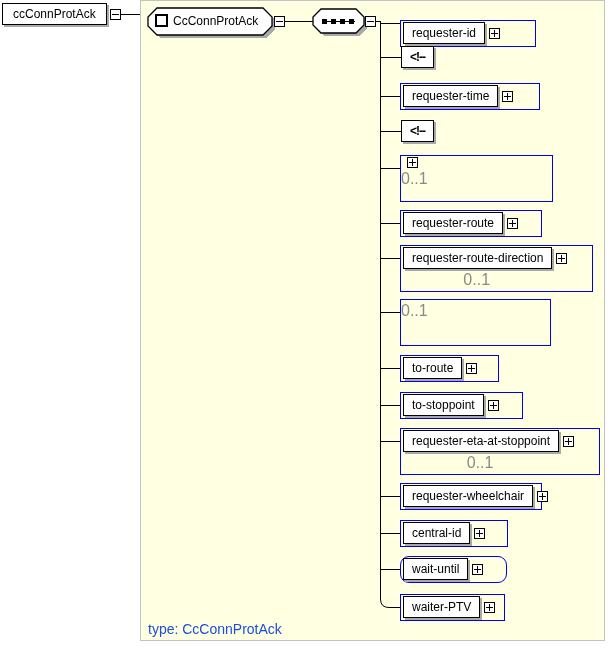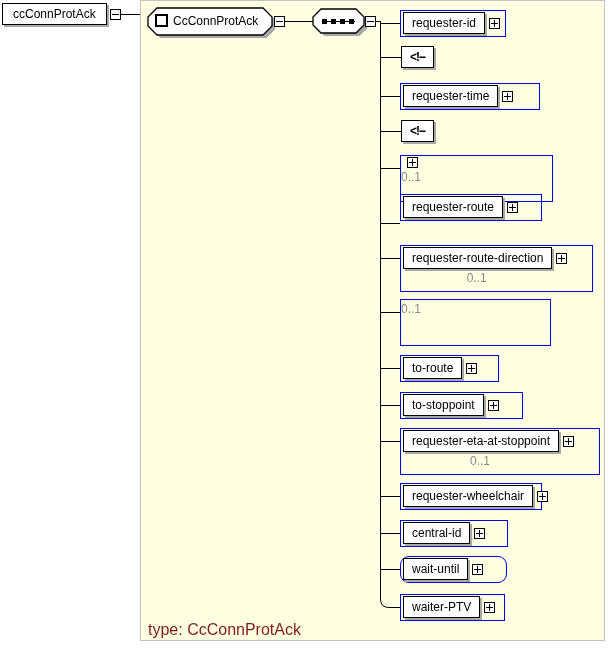--- a/index.html
+++ b/index.html
@@ -7,21 +7,21 @@
     width:612px;height:649px;position:relative;overflow:hidden;
     background:#ffffff;
     font-family:"Liberation Sans", sans-serif;
     -webkit-font-smoothing:none;
   }
   .panel{
     position:absolute;left:140px;top:0;width:465px;height:641px;
     background:#ffffe1;border:1px solid #c2c2c2;box-sizing:border-box;
   }
   .type-annotation{
-    position:absolute;left:148px;top:621px;font-size:16px;color:#7f1d1d;
+    position:absolute;left:148px;top:621px;font-size:14px;color:#1d4ed8;
     white-space:nowrap;
   }
   
   .ebox{
     background:#ffffff;border:1px solid #000;height:22px;line-height:20px;
     font-size:12px;padding:0 8px;box-sizing:border-box;white-space:nowrap;
     box-shadow:2px 2px 0 #a9a9a9;color:#000;
   }
   .root-row{position:absolute;left:2px;top:3px;display:flex;align-items:center;}
   .root-row .ebox{padding:0 10px;}
@@ -36,21 +36,21 @@
   
   .el-row{
     position:absolute;left:400px;border:1px solid #0000f0;box-sizing:border-box;
     height:27px;
   }
   .el-row.tall{height:47px;}
   .el-col{display:inline-block;vertical-align:top;}
   .boxline{display:flex;align-items:center;padding:1px 0 0 2px;}
   .boxline .pm{margin-left:4px;}
   .card{
-    text-align:center;font-size:12px;color:#8a8a8a;margin-top:2px;
+    text-align:center;font-size:16px;color:#8a8a8a;margin-top:2px;
     padding-right:15px; 
   }
   
   .comment-box{
     position:absolute;left:401px;width:33px;text-align:center;padding:0 2px;
     font-weight:bold;letter-spacing:-1px;
   }
   
   .oct-label{
     position:absolute;font-size:12px;line-height:27px;height:27px;color:#000;
@@ -108,21 +108,21 @@
   <div class="ebox">
     <span>ccConnProtAck</span>
   </div>
   <div class="pm" style="margin-left:3px;"></div>
 </div>
 
 <div class="oct-label" style="left:173px;top:8px;">CcConnProtAck</div>
 <div class="pm abs" style="left:274px;top:16px;"></div>
 <div class="pm abs" style="left:365px;top:16px;"></div>
 
-<div class="el-row" style="top:10px;width:106px;">
+<div class="el-row" style="top:20px;width:136px;">
   <div class="boxline">
       <div class="ebox"><span>requester-id</span></div>
   <div class="pm plus"></div>
     </div>
 </div>
 
 <div class="comment-box ebox" style="top:46px;"><span>&lt;!--</span></div>
 
 <div class="el-row" style="top:83px;width:140px;">
   <div class="boxline">
@@ -133,21 +133,21 @@
 
 <div class="comment-box ebox" style="top:120px;"><span>&lt;!--</span></div>
 
 <div class="el-row tall" style="top:155px;width:153px;">
   <div class="el-col"><div class="boxline">
   <div class="pm plus"></div>
       </div>
   <div class="card">0..1</div></div>
 </div>
 
-<div class="el-row" style="top:194px;width:142px;">
+<div class="el-row" style="top:210px;width:142px;">
   <div class="boxline">
       <div class="ebox"><span>requester-route</span></div>
   <div class="pm plus"></div>
     </div>
 </div>
 
 <div class="el-row tall" style="top:245px;width:193px;">
   <div class="el-col"><div class="boxline">
         <div class="ebox"><span>requester-route-direction</span></div>
   <div class="pm plus"></div>

